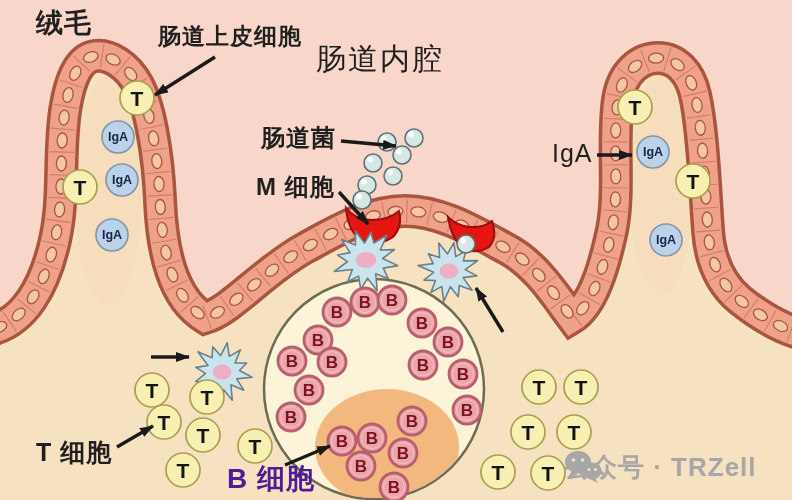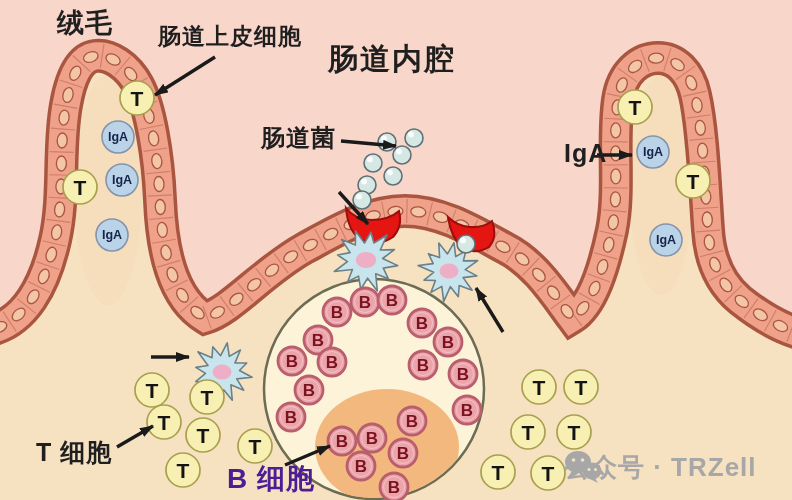--- a/index.html
+++ b/index.html
@@ -1,19 +1,19 @@
 <!DOCTYPE html>
 <html><head>
 <meta charset="utf-8">
 <style>
   html,body{margin:0;padding:0;background:#fff;font-family:"Liberation Sans","DejaVu Sans",sans-serif;}
   .stage{position:relative;width:792px;height:500px;overflow:hidden;background:#f8d6ca;}
   .stage svg{position:absolute;left:0;top:0;}
   .lbl{position:absolute;white-space:nowrap;font-weight:600;line-height:1;letter-spacing:1px;}
-  .lbl.big{font-weight:700;margin-left:12px;}
+  .lbl.big{font-weight:400;}
   .wm{position:absolute;display:flex;align-items:center;gap:8px;}
   .wm span{font-size:26px;font-weight:600;letter-spacing:1px;}
 </style>
 </head>
 <body>
 
 <div class="stage">
   <svg width="792" height="500" viewBox="0 0 792 500">
     <defs>
       <path id="epiPath" d="M -10,330 C 25,322 45,285 55,240 C 65,196 58,148 66,105 C 71,76 80,58 95,56 C 110,54 128,66 138,85 C 150,107 158,155 160,200 C 162,250 172,298 205,318 C 232,310 262,272 305,248 C 338,230 370,211 405,211 C 440,211 472,230 505,248 C 535,263 555,295 572,318 C 592,306 604,268 612,230 C 620,190 612,140 618,100 C 622,72 640,58 658,58 C 676,58 690,72 695,95 C 703,130 705,190 708,230 C 710,262 722,285 740,300 C 760,316 780,328 802,334"></path>
@@ -428,24 +428,25 @@
       <line x1="341" y1="141" x2="396" y2="146" marker-end="url(#ah)" stroke="#1a1a1a"></line>
       <line x1="339" y1="192" x2="368" y2="224" marker-end="url(#ah)" stroke="#1a1a1a"></line>
       <line x1="597" y1="155" x2="632" y2="155" marker-end="url(#ah)" stroke="#1a1a1a"></line>
       <line x1="151" y1="357" x2="189" y2="357" marker-end="url(#ah)" stroke="#1a1a1a"></line>
       <line x1="117" y1="447" x2="153" y2="426" marker-end="url(#ah)" stroke="#1a1a1a"></line>
       <line x1="285" y1="465" x2="330" y2="446" marker-end="url(#ah)" stroke="#1a1a1a"></line>
       <line x1="503" y1="332" x2="476" y2="288" marker-end="url(#ah)" stroke="#1a1a1a"></line>
     </g>
   </svg>
 
-  <div class="lbl" style="left: 36px; top: 10px; font-size: 27px; color: rgb(31, 31, 31); margin-left: 21px;">绒毛</div>
+  <div class="lbl" style="left: 36px; top: 10px; font-size: 27px; color: rgb(31, 31, 31);">绒毛</div>
   <div class="lbl" style="left: 158px; top: 25px; font-size: 23px; color: rgb(31, 31, 31); text-align: center;">肠道上皮细胞</div>
   <div class="lbl big" style="left: 316px; top: 44px; font-size: 30px; letter-spacing: 2px; color: rgb(31, 31, 31);">肠道内腔</div>
   <div class="lbl" style="left: 261px; top: 126px; font-size: 24px; color: rgb(31, 31, 31); text-align: right;">肠道菌</div>
+  <div class="lbl" style="left: 256px; top: 175px; font-size: 24px; color: rgb(31, 31, 31);">M 细胞</div>
   <div class="lbl big" style="left: 552px; top: 141px; font-size: 25px; color: rgb(31, 31, 31);">IgA</div>
   <div class="lbl" style="left: 36px; top: 440px; font-size: 25px; color: rgb(31, 31, 31);">T 细胞</div>
   <div class="lbl" style="left: 227px; top: 465px; font-size: 28px; color: #4c1d95;">B 细胞</div>
 
   <div class="wm" style="left:564px;top:450px;">
     <svg width="38" height="34" viewBox="0 0 38 34">
       <ellipse cx="14" cy="12" rx="13" ry="11" fill="#a7a7a7"></ellipse>
       <path d="M10,21 L7,28 L15,23 Z" fill="#a7a7a7"></path>
       <circle cx="9.5" cy="10" r="1.8" fill="#f6e2c1"></circle>
       <circle cx="18.5" cy="10" r="1.8" fill="#f6e2c1"></circle>

